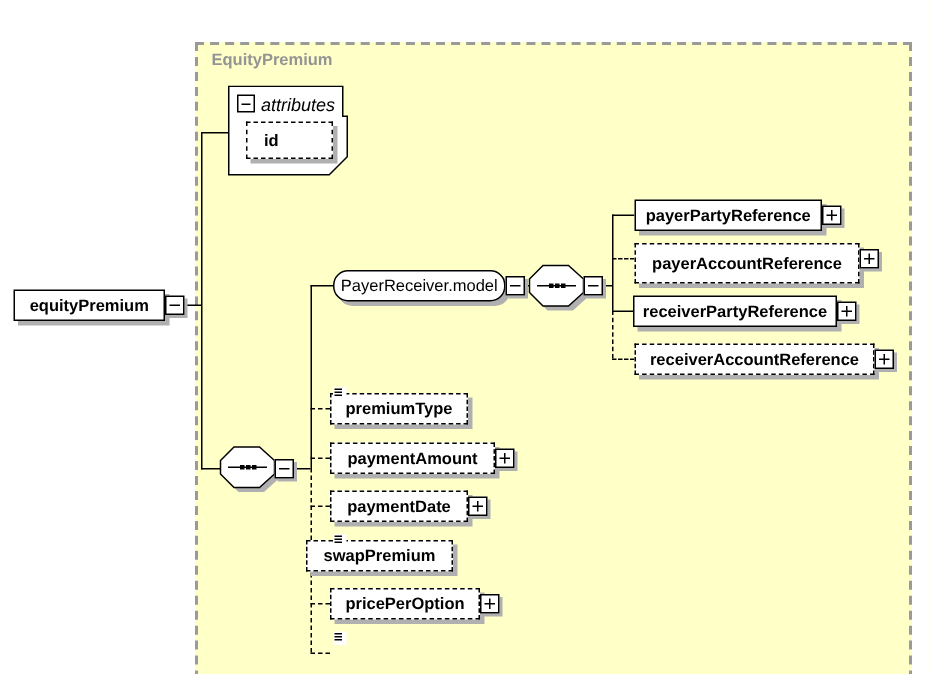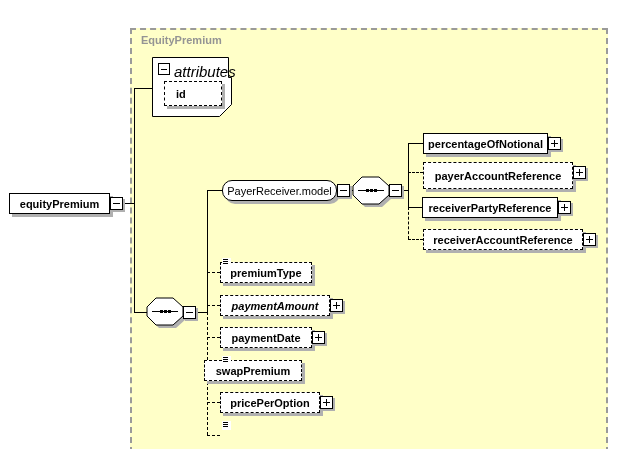--- a/index.html
+++ b/index.html
@@ -41,21 +41,21 @@
   .lv.dash{border-left-style:dashed;}
   
   .stype{position:absolute;width:9px;height:9px;background:#fff;}
   .stype::before{
     content:"";position:absolute;left:1px;top:1px;width:5px;height:1px;background:#000;
     box-shadow:0 2px 0 #000,0 4px 0 #000;
   }
   
   .attr-shape{position:absolute;left:152px;top:37px;}
   .attr-label{
-    position:absolute;left:174px;top:43px;font-size:15px;font-style:italic;color:#000;
+    position:absolute;left:174px;top:43px;font-size:12px;font-style:italic;color:#000;
     white-space:nowrap;
   }
   .oct{position:absolute;}
 </style>
 </head>
 <body>
 
 <div id="canvas">
 
   <div class="frame">
@@ -119,21 +119,21 @@
     <polygon points="13,4 30,4 40,13 40,22 30,31 13,31 4,22 4,13" fill="#B0B0B0"></polygon>
     <polygon points="10,1 27,1 37,10 37,19 27,28 10,28 1,19 1,10" fill="#ffffff" stroke="#000000" stroke-width="1"></polygon>
     <line x1="6" y1="14.5" x2="32" y2="14.5" stroke="#000000" stroke-width="1"></line>
     <rect x="14" y="13" width="3" height="3" fill="#000000"></rect>
     <rect x="18" y="13" width="3" height="3" fill="#000000"></rect>
     <rect x="22" y="13" width="3" height="3" fill="#000000"></rect>
   </svg>
   <div class="tg" style="left:389px;top:164px;"></div>
 
   <div class="box" style="left:423px;top:113px;width:125px;height:21px;">
-    <span class="lbl">percentageOfNotional</span>
+    <span class="lbl">payerPartyReference</span>
   </div>
   <div class="tg plus" style="left:548px;top:117px;"></div>
 
   <div class="box dashed" style="left:423px;top:142px;width:150px;height:27px;">
     <span class="lbl">payerAccountReference</span>
   </div>
   <div class="tg plus" style="left:573px;top:146px;"></div>
 
   <div class="box" style="left:422px;top:177px;width:136px;height:21px;">
     <span class="lbl">receiverPartyReference</span>
@@ -143,21 +143,21 @@
   <div class="box dashed" style="left:423px;top:209px;width:160px;height:21px;">
     <span class="lbl">receiverAccountReference</span>
   </div>
   <div class="tg plus" style="left:583px;top:213px;"></div>
 
   <div class="box dashed" style="left:220px;top:242px;width:92px;height:21px;">
     <span class="lbl">premiumType</span>
   </div>
   <div class="stype" style="left:222px;top:238px;"></div>
 
-  <div class="box dashed" style="left:220px;top:275px;width:110px;height:21px;font-style:italic;">
+  <div class="box dashed" style="left:220px;top:275px;width:110px;height:21px;">
     <span class="lbl">paymentAmount</span>
   </div>
   <div class="tg plus" style="left:330px;top:279px;"></div>
 
   <div class="box dashed" style="left:220px;top:307px;width:92px;height:21px;">
     <span class="lbl">paymentDate</span>
   </div>
   <div class="tg plus" style="left:312px;top:311px;"></div>
 
   <div class="box dashed" style="left:204px;top:340px;width:98px;height:21px;">

